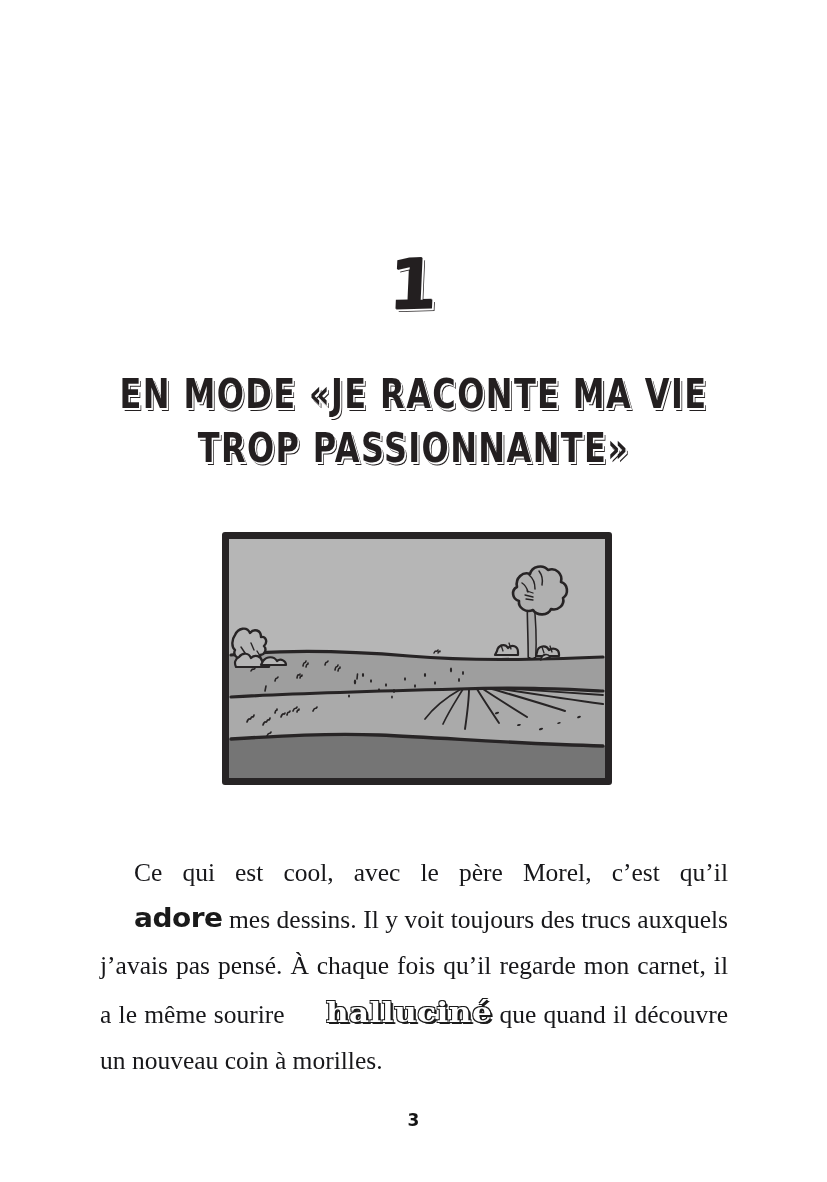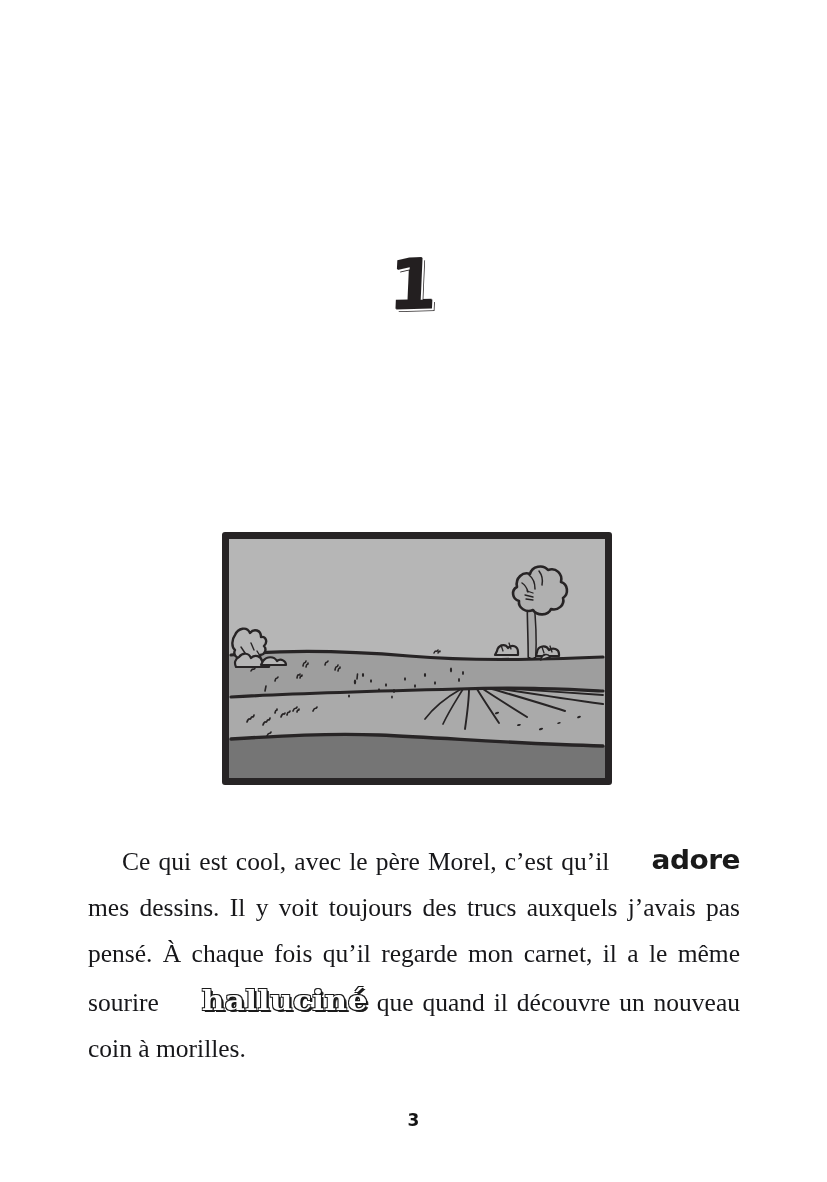--- a/index.html
+++ b/index.html
@@ -97,21 +97,21 @@
     left: 88px;
     top: 838px;
     width: 652px;
     font-size: 25.5px;
     line-height: 46px;
     color: #17171a;
     text-align: justify;
     text-justify: inter-word;
   }
   .body-text p {
-    margin: 0;
+    margin: 12px;
     text-indent: 34px;
   }
 
   .em-adore {
     font-family: "DejaVu Sans", sans-serif;
     font-weight: bold;
     font-size: 28px;
     letter-spacing: -0.5px;
     color: #1a1a1a;
     display: inline-block;
@@ -149,20 +149,24 @@
 </style>
 </head>
 <body>
 
 <div class="page">
 
   <div class="chapter-number-wrap">
     <span class="chapter-number">1</span>
   </div>
 
+  <div class="chapter-title">
+    <span class="tline l1">EN MODE «JE RACONTE MA VIE</span>
+    <span class="tline l2">TROP PASSIONNANTE»</span>
+  </div>
 
   <div class="illo-frame">
     <svg viewBox="0 0 376 239" preserveAspectRatio="none">
       <defs>
         <clipPath id="fr">
           <rect x="0" y="0" width="376" height="239"></rect>
         </clipPath>
       </defs>
       <g clip-path="url(#fr)">
 

